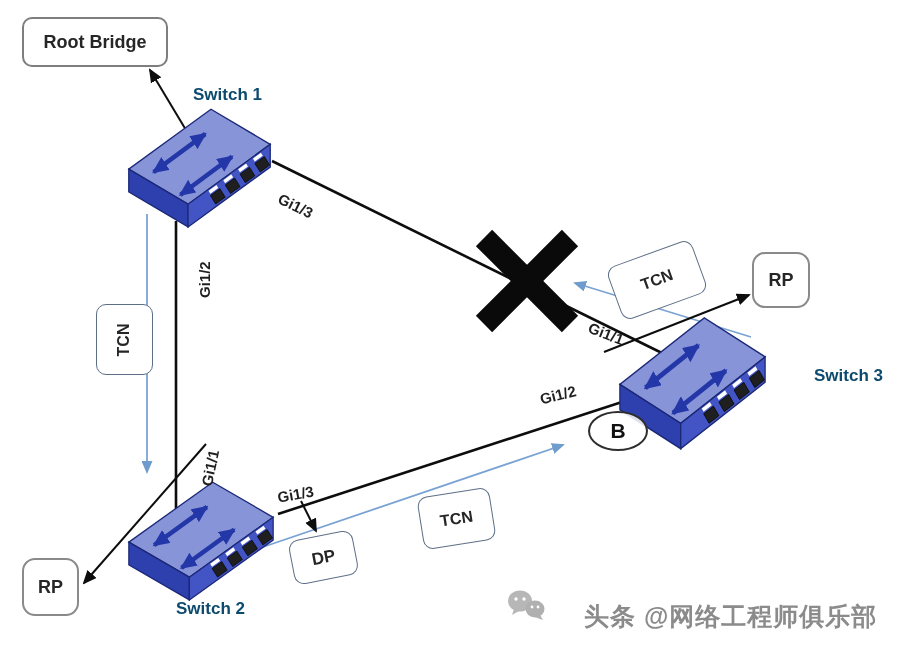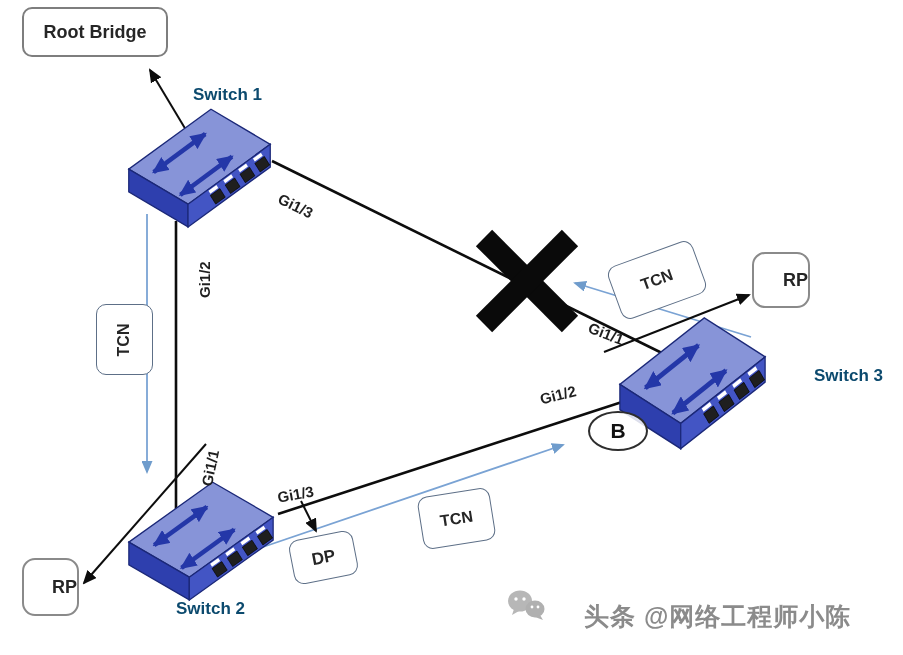--- a/index.html
+++ b/index.html
@@ -8,21 +8,21 @@
     font-family:"Liberation Sans",sans-serif;overflow:hidden;
   }
   .overlay{position:absolute;left:0;top:0;}
   .sw{position:absolute;}
   .box{
     position:absolute;background:#fff;box-sizing:border-box;
     display:flex;align-items:center;justify-content:center;
     font-weight:bold;color:#262626;
   }
   .node{border:2px solid #7e7e7e;border-radius:10px;font-size:18px;}
-  .rp{border:2px solid #8a8a8a;border-radius:13px;font-size:18px;justify-content:flex-end;}
+  .rp{border:2px solid #8a8a8a;border-radius:13px;font-size:18px;}
   .tag{border:1.6px solid #5d6f87;border-radius:10px;font-size:16px;}
   .lbl{position:absolute;font-weight:bold;color:#0c4a6e;font-size:17px;white-space:nowrap;}
   .port{position:absolute;font-weight:bold;color:#1f1f1f;font-size:15px;white-space:nowrap;transform-origin:0 0;}
   .ellipse{
     position:absolute;border:2px solid #2e2e2e;border-radius:50%;
     background:rgba(255,255,255,.85);display:flex;align-items:center;justify-content:center;
     font-weight:bold;font-size:21px;color:#111;
   }
   .wm-light{position:absolute;font-size:25px;font-weight:bold;color:#c9c9c9;letter-spacing:1px;white-space:nowrap;z-index:1;}
   .wm-dark{position:absolute;font-size:25px;font-weight:bold;color:#8b8b8b;text-shadow:2px 2px 0 rgba(255,255,255,.9);letter-spacing:1px;white-space:nowrap;z-index:2;}
@@ -94,21 +94,21 @@
   <svg class="sw" style="left:123px;top:103px" width="153" height="126" viewBox="0 0 160 122" preserveAspectRatio="none">
       <use href="#switch3d"></use>
     </svg>
   <svg class="sw" style="left:123px;top:476px" width="156" height="126" viewBox="0 0 160 122" preserveAspectRatio="none">
       <use href="#switch3d"></use>
     </svg>
   <svg class="sw" style="left:614px;top:311px" width="157" height="140" viewBox="0 0 160 122" preserveAspectRatio="none">
       <use href="#switch3d"></use>
     </svg>
 
-  <div class="box node" style="left:22px;top:7px;width:146px;height:50px">
+  <div class="box node" style="left:22px;top:17px;width:146px;height:50px">
       <span>Root Bridge</span>
     </div>
   <div class="box rp" style="left:752px;top:252px;width:58px;height:56px">
       <span>RP</span>
     </div>
   <div class="box rp" style="left:22px;top:558px;width:57px;height:58px">
       <span>RP</span>
     </div>
   <div class="box tag" style="left:96px;top:304px;width:57px;height:71px">
       <span class="rot-ccw">TCN</span>
@@ -140,15 +140,15 @@
   <svg style="position:absolute;left:506px;top:589px;z-index:1" width="42" height="32" viewBox="0 0 42 32">
     <ellipse cx="14" cy="12" rx="12" ry="10.5" fill="#b7b7b7"></ellipse>
     <path d="M8,20 L6,26 L13,22 Z" fill="#b7b7b7"></path>
     <circle cx="10" cy="10" r="1.7" fill="#fff"></circle>
       <circle cx="18" cy="10" r="1.7" fill="#fff"></circle>
     <ellipse cx="29" cy="20" rx="9.5" ry="8.5" fill="#b0b0b0"></ellipse>
     <path d="M34,26 L37,31 L29,28 Z" fill="#b0b0b0"></path>
     <circle cx="26" cy="18" r="1.4" fill="#fff"></circle>
       <circle cx="32" cy="18" r="1.4" fill="#fff"></circle>
   </svg>
-  <div class="wm-dark" style="left:584px;top:600px">头条 @网络工程师小陈</div>
+  <div class="wm-dark" style="left:584px;top:600px">头条 @网络工程师俱乐部</div>
 
 </div>
 
 </body></html>

